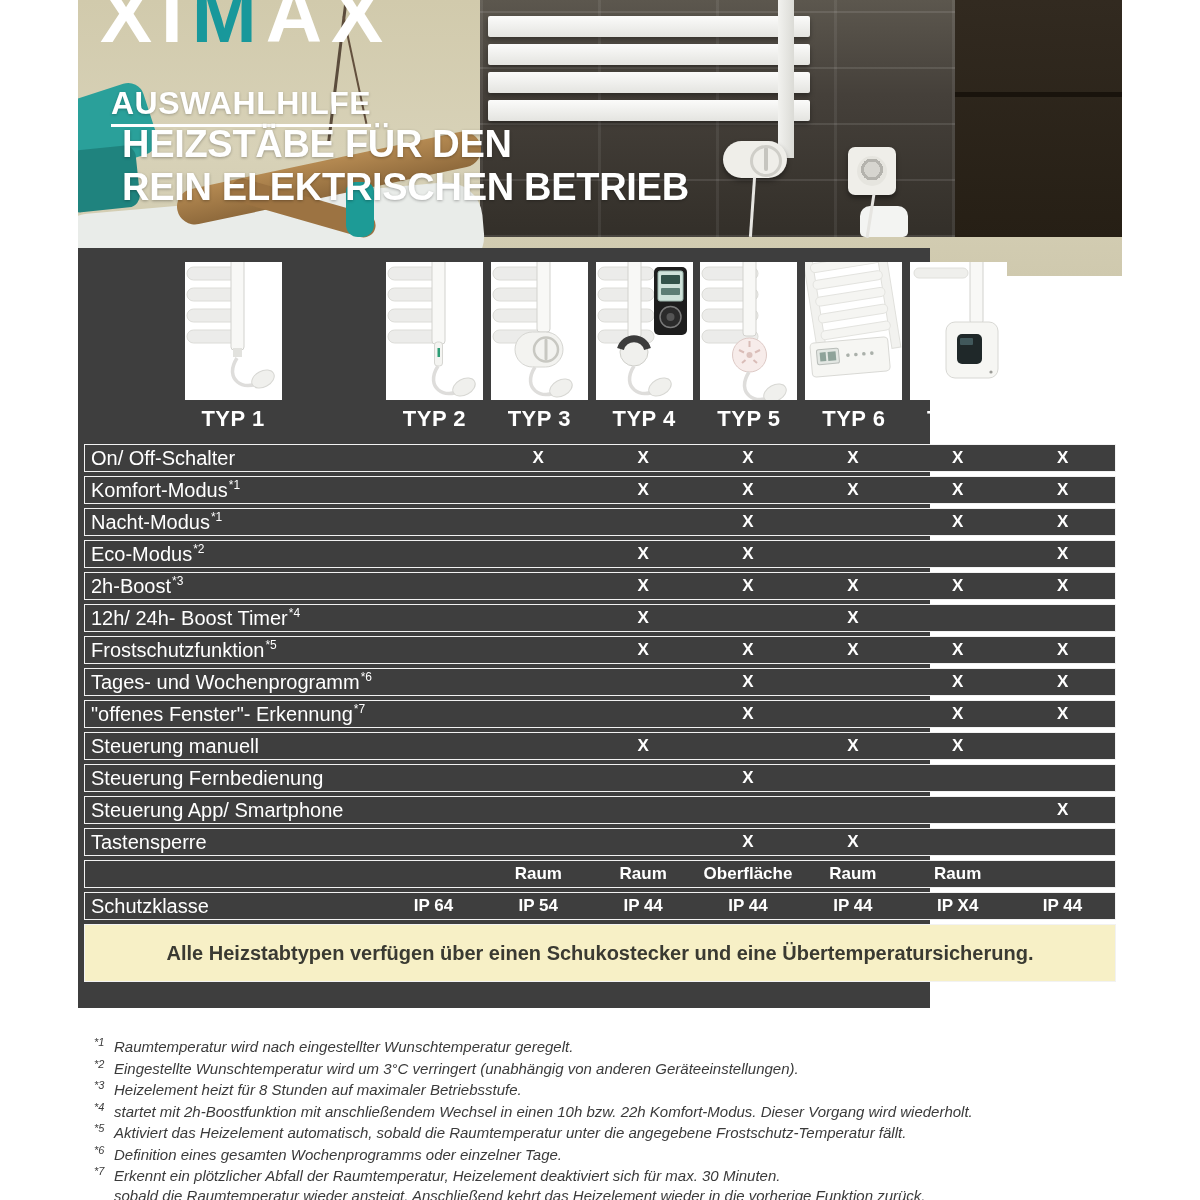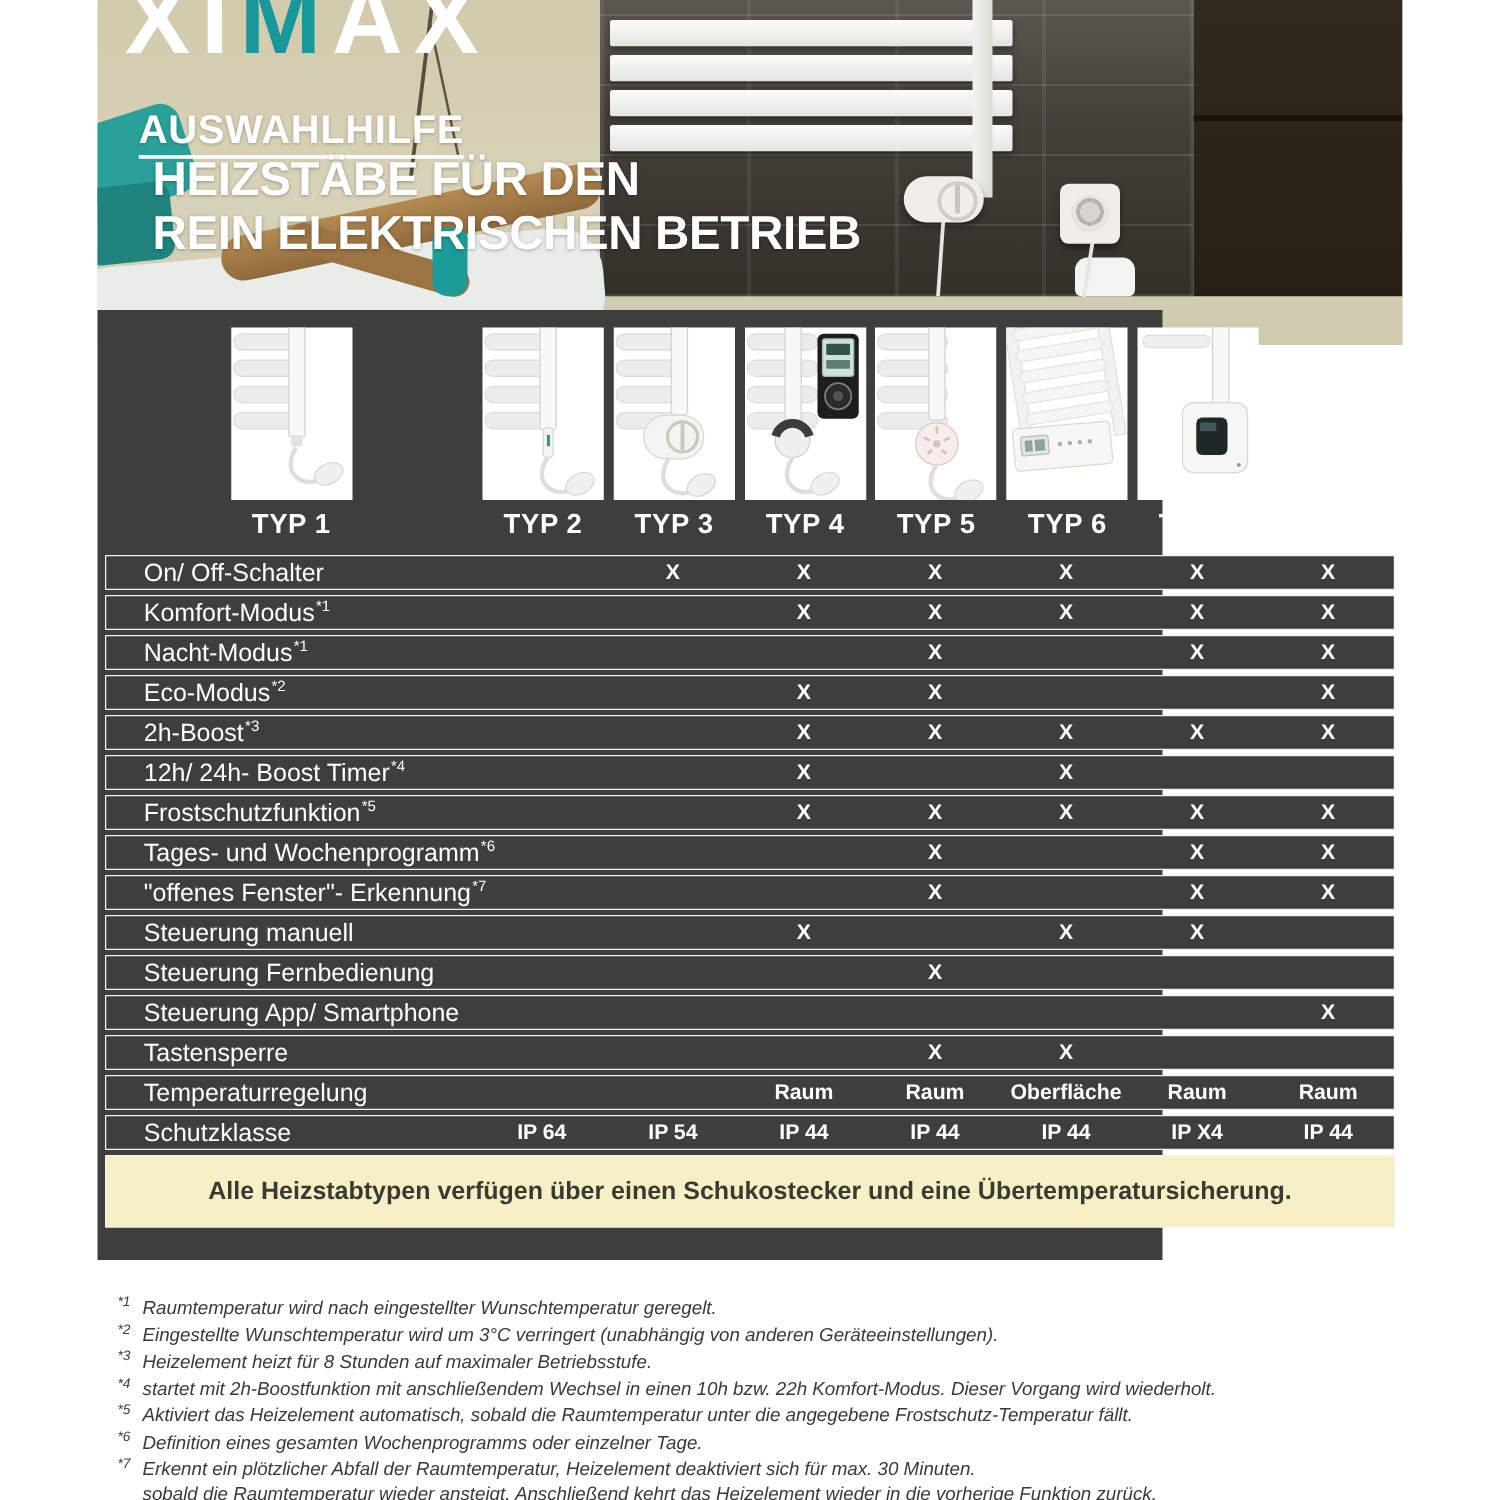--- a/index.html
+++ b/index.html
@@ -65,21 +65,21 @@
   .board-inner { position:absolute; left:6px; top:0; width:1032px; }
   .grid { display:grid; grid-template-columns:298px repeat(7,1fr); }
   .products { margin-top:14px; height:138px; }
   .p-cell { display:flex; justify-content:center; align-items:flex-start; }
   .p-box { width:97px; height:138px; background:#fff; overflow:hidden; }
   .typ-row { margin-top:6px; height:30px; }
   .typ-cell { text-align:center; color:#fff; font-weight:700; font-size:22px; letter-spacing:0.5px; }
   .rows { margin-top:8px; }
   .t-row { display:grid; grid-template-columns:296px repeat(7,1fr); align-items:center; height:26px;
       border:1px solid #f2f2f2; margin-bottom:4px; background:#3e3e3e; }
-  .t-label { padding-left:6px; font-size:20px; color:#fff; white-space:nowrap;margin-left:24px; }
+  .t-label { padding-left:6px; font-size:20px; color:#fff; white-space:nowrap; }
   .t-label sup { font-size:12px; margin-left:1px; }
   .t-val { text-align:center; color:#fff; font-weight:700; font-size:17px; white-space:nowrap; }
   .note { margin-top:0; height:56px; border:1px solid #f2f2f2; background:#f7f0c6; color:#3a3a32;
       font-weight:700; font-size:20px; display:flex; align-items:center; justify-content:center; }
 
   
   .footnotes { position:absolute; left:94px; top:1036px; width:1060px; color:#3a3a3a; }
   .fn { height:21.5px; font-style:italic; font-size:15px; white-space:nowrap; }
   .fn sup { display:inline-block; width:20px; font-size:11px; font-style:italic; }
 </style>
@@ -373,21 +373,20 @@
     <div class="t-label"><span class="lbl-text">Tastensperre</span><sup class="lbl-sup"></sup></div>
   <div class="t-val"></div>
             <div class="t-val"></div>
             <div class="t-val"></div>
             <div class="t-val">X</div>
             <div class="t-val">X</div>
             <div class="t-val"></div>
             <div class="t-val"></div>
           </div>
           <div class="t-row">
-    <div class="t-label"><span class="lbl-text">Temperaturregelung</span><sup class="lbl-sup"></sup></div>
   <div class="t-val"></div>
             <div class="t-val"></div>
             <div class="t-val">Raum</div>
             <div class="t-val">Raum</div>
             <div class="t-val">Oberfläche</div>
             <div class="t-val">Raum</div>
             <div class="t-val">Raum</div>
           </div>
           <div class="t-row">
     <div class="t-label"><span class="lbl-text">Schutzklasse</span><sup class="lbl-sup"></sup></div>

